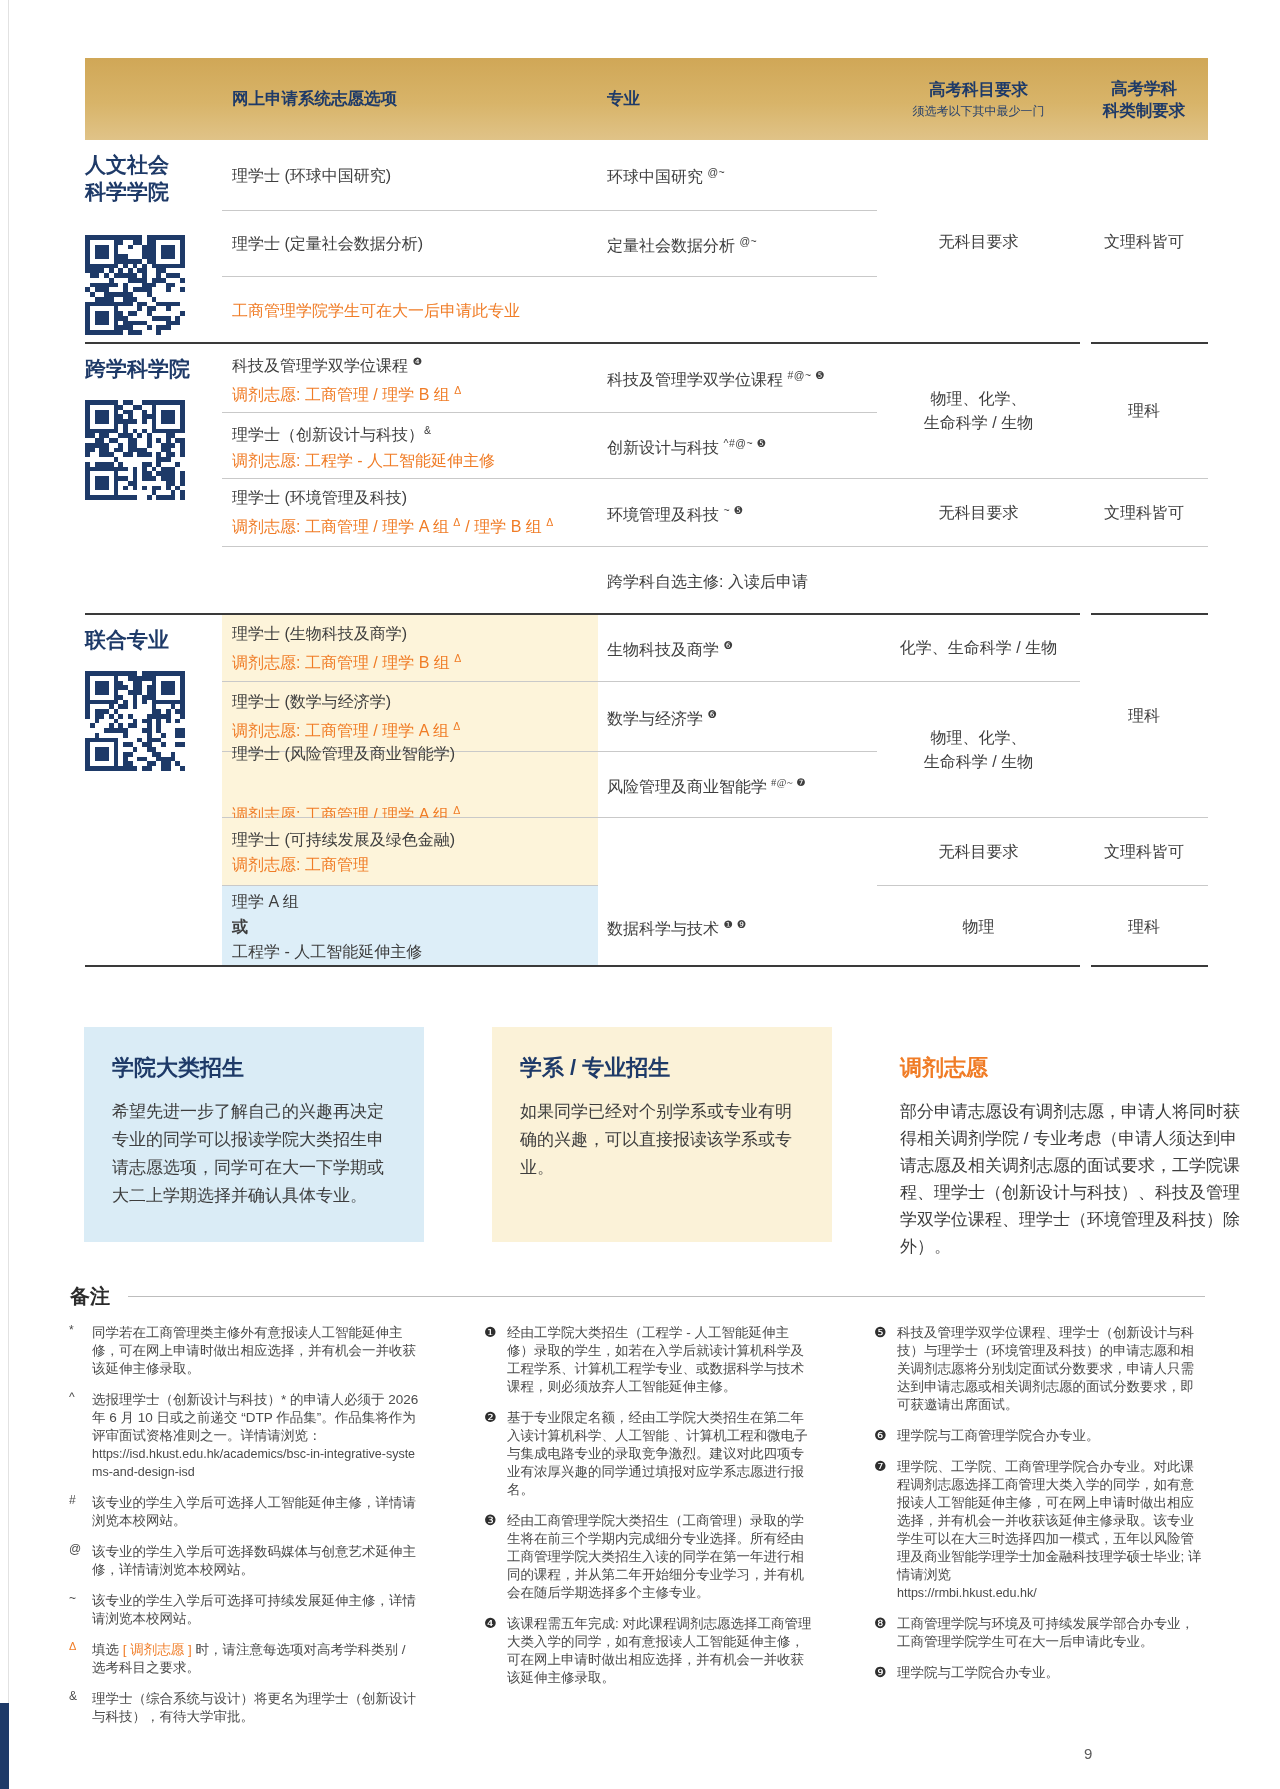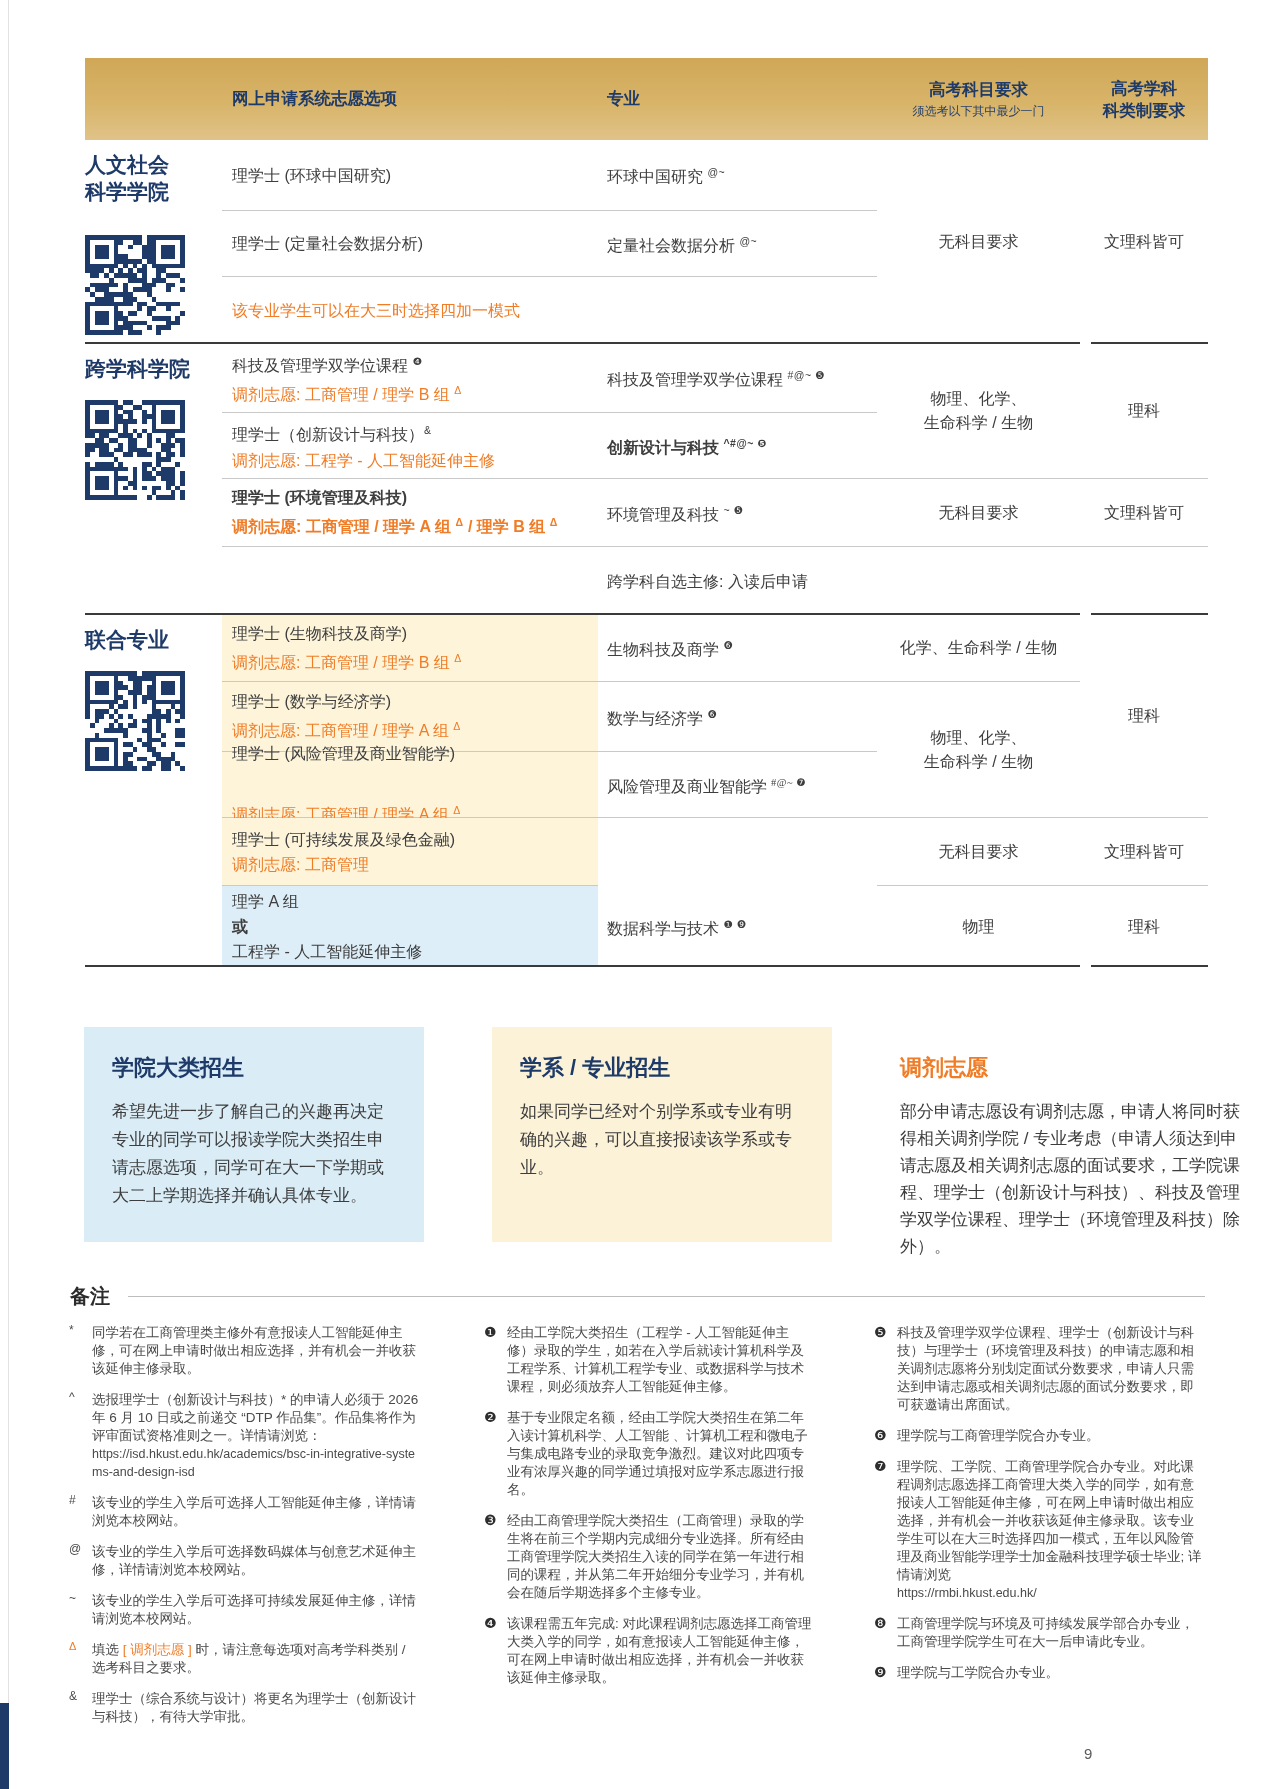--- a/index.html
+++ b/index.html
@@ -366,21 +366,21 @@
           <div class="cell col2 sep" style="grid-area: 2 / 3 / 3 / 4;">
             <div class="line"><span class="sg-t">定量社会数据分析 </span><span class="sg-s">@~</span></div>
           </div>
           <div class="cell col3 center" style="grid-area: 1 / 4 / 4 / 5;">
             <div class="line"><span class="sg-t">无科目要求</span></div>
           </div>
           <div class="cell col4 center" style="grid-area: 1 / 5 / 4 / 6;">
             <div class="line"><span class="sg-t">文理科皆可</span></div>
           </div>
           <div class="cell col1" style="grid-area: 3 / 2 / 4 / 4;">
-            <div class="line"><span class="sg-o">该专业学生可以在大三时选择四加一模式</span></div>
+            <div class="line"><span class="sg-o">工商管理学院学生可在大一后申请此专业</span></div>
           </div>
           <div class="sec-rule">
             <i class="rl"></i>
             <i class="rr"></i>
           </div>
         </div>
         <div class="section sec-aisd" style="grid-template-rows: 69px 66px 68px 68px; height: 271px;">
           <div class="school-cell" style="grid-area: 1 / 1 / 5;">
             <div class="school-name">
               <div>跨学科学院</div>
@@ -642,24 +642,24 @@
             <div class="line"><span class="sg-t">科技及管理学双学位课程 </span><span class="sg-s">❹</span></div>
             <div class="line"><span class="sg-o">调剂志愿: 工商管理 / 理学 B 组 </span><span class="sg-os">Δ</span></div>
           </div>
           <div class="cell col2 sep" style="grid-area: 1 / 3 / 2 / 4;">
             <div class="line"><span class="sg-t">科技及管理学双学位课程 </span><span class="sg-s">#@~ ❺</span></div>
           </div>
           <div class="cell col1 sep" style="grid-area: 2 / 2 / 3 / 3;">
             <div class="line"><span class="sg-t">理学士（创新设计与科技）</span><span class="sg-s">&amp;</span></div>
             <div class="line"><span class="sg-o">调剂志愿: 工程学 - 人工智能延伸主修</span></div>
           </div>
-          <div class="cell col2 sep" style="grid-area: 2 / 3 / 3 / 4; font-weight: bold;">
+          <div class="cell col2 sep" style="grid-area: 2 / 3 / 3 / 4;">
             <div class="line"><span class="sg-t">创新设计与科技 </span><span class="sg-s">^#@~ ❺</span></div>
           </div>
-          <div class="cell col1 sep" style="grid-area: 3 / 2 / 4 / 3; font-weight: bold;">
+          <div class="cell col1 sep" style="grid-area: 3 / 2 / 4 / 3;">
             <div class="line"><span class="sg-t">理学士 (环境管理及科技)</span></div>
             <div class="line"><span class="sg-o">调剂志愿: 工商管理 / 理学 A 组 </span><span class="sg-os">Δ</span><span class="sg-o"> / 理学 B 组 </span><span class="sg-os">Δ</span></div>
           </div>
           <div class="cell col2 sep" style="grid-area: 3 / 3 / 4 / 4;">
             <div class="line"><span class="sg-t">环境管理及科技 </span><span class="sg-s">~ ❺</span></div>
           </div>
           <div class="cell col3 center sep" style="grid-area: 1 / 4 / 3 / 5;">
             <div class="line"><span class="sg-t">物理、化学、</span></div>
             <div class="line"><span class="sg-t">生命科学 / 生物</span></div>
           </div>

